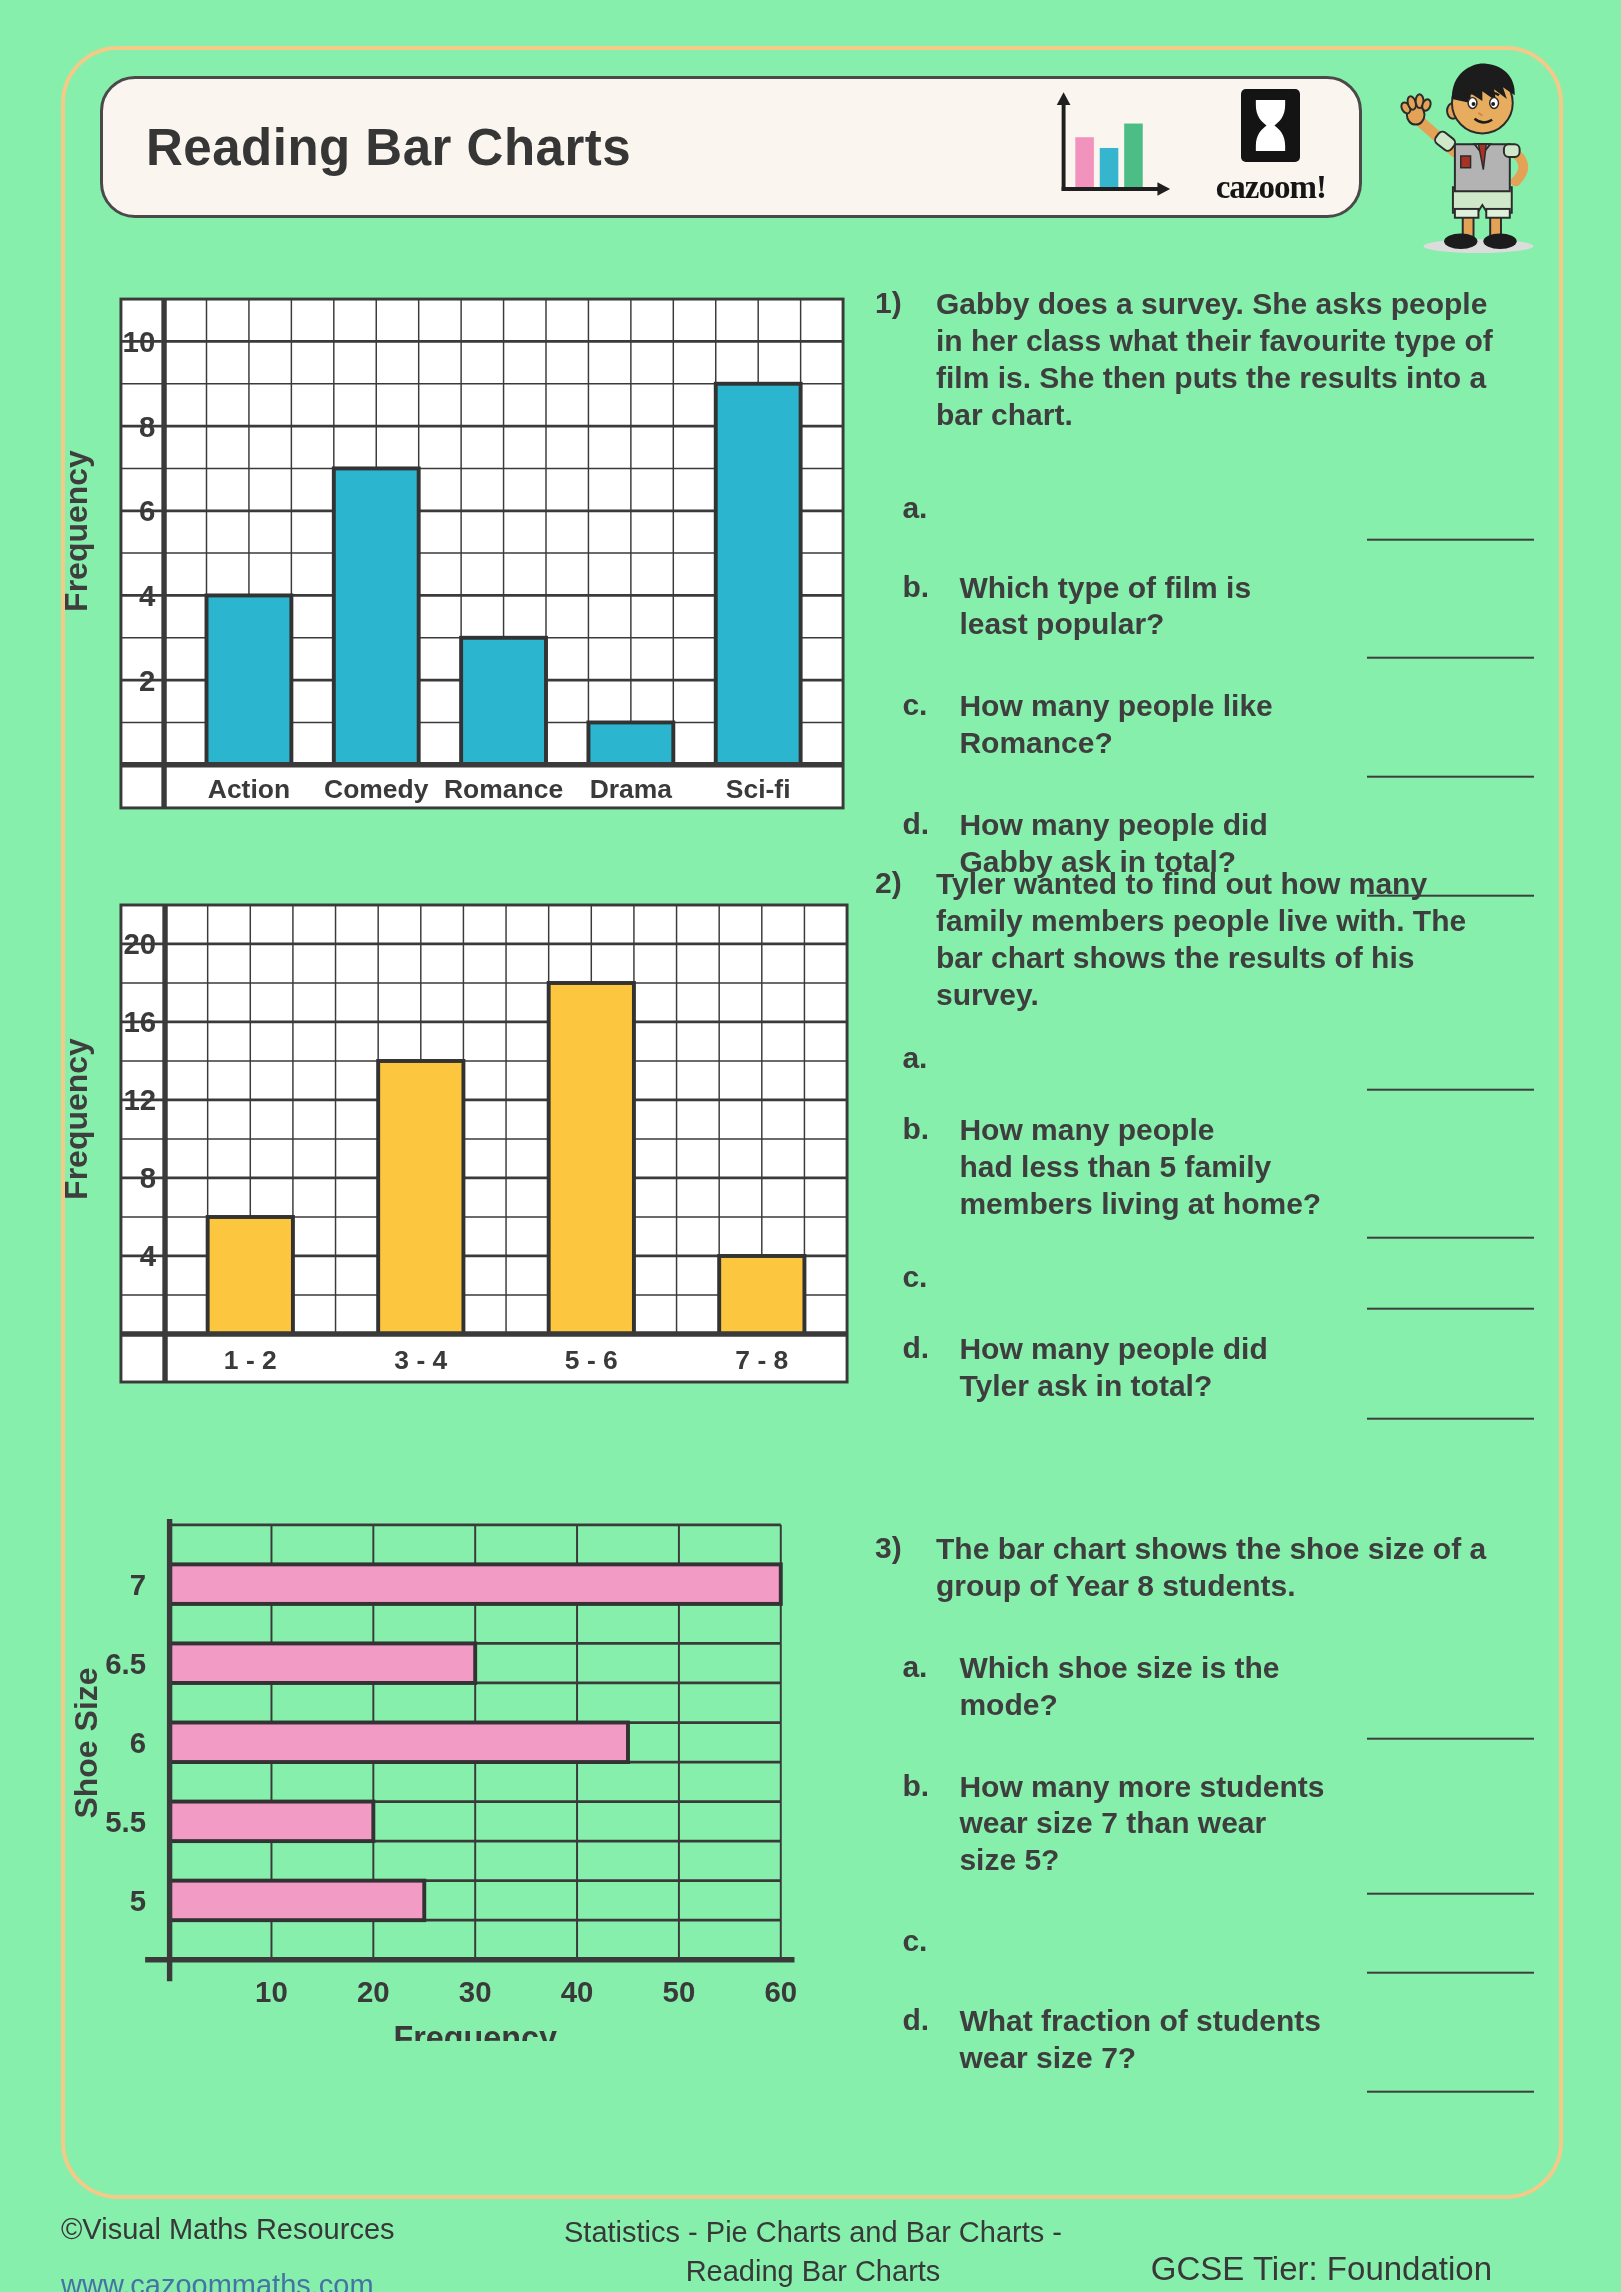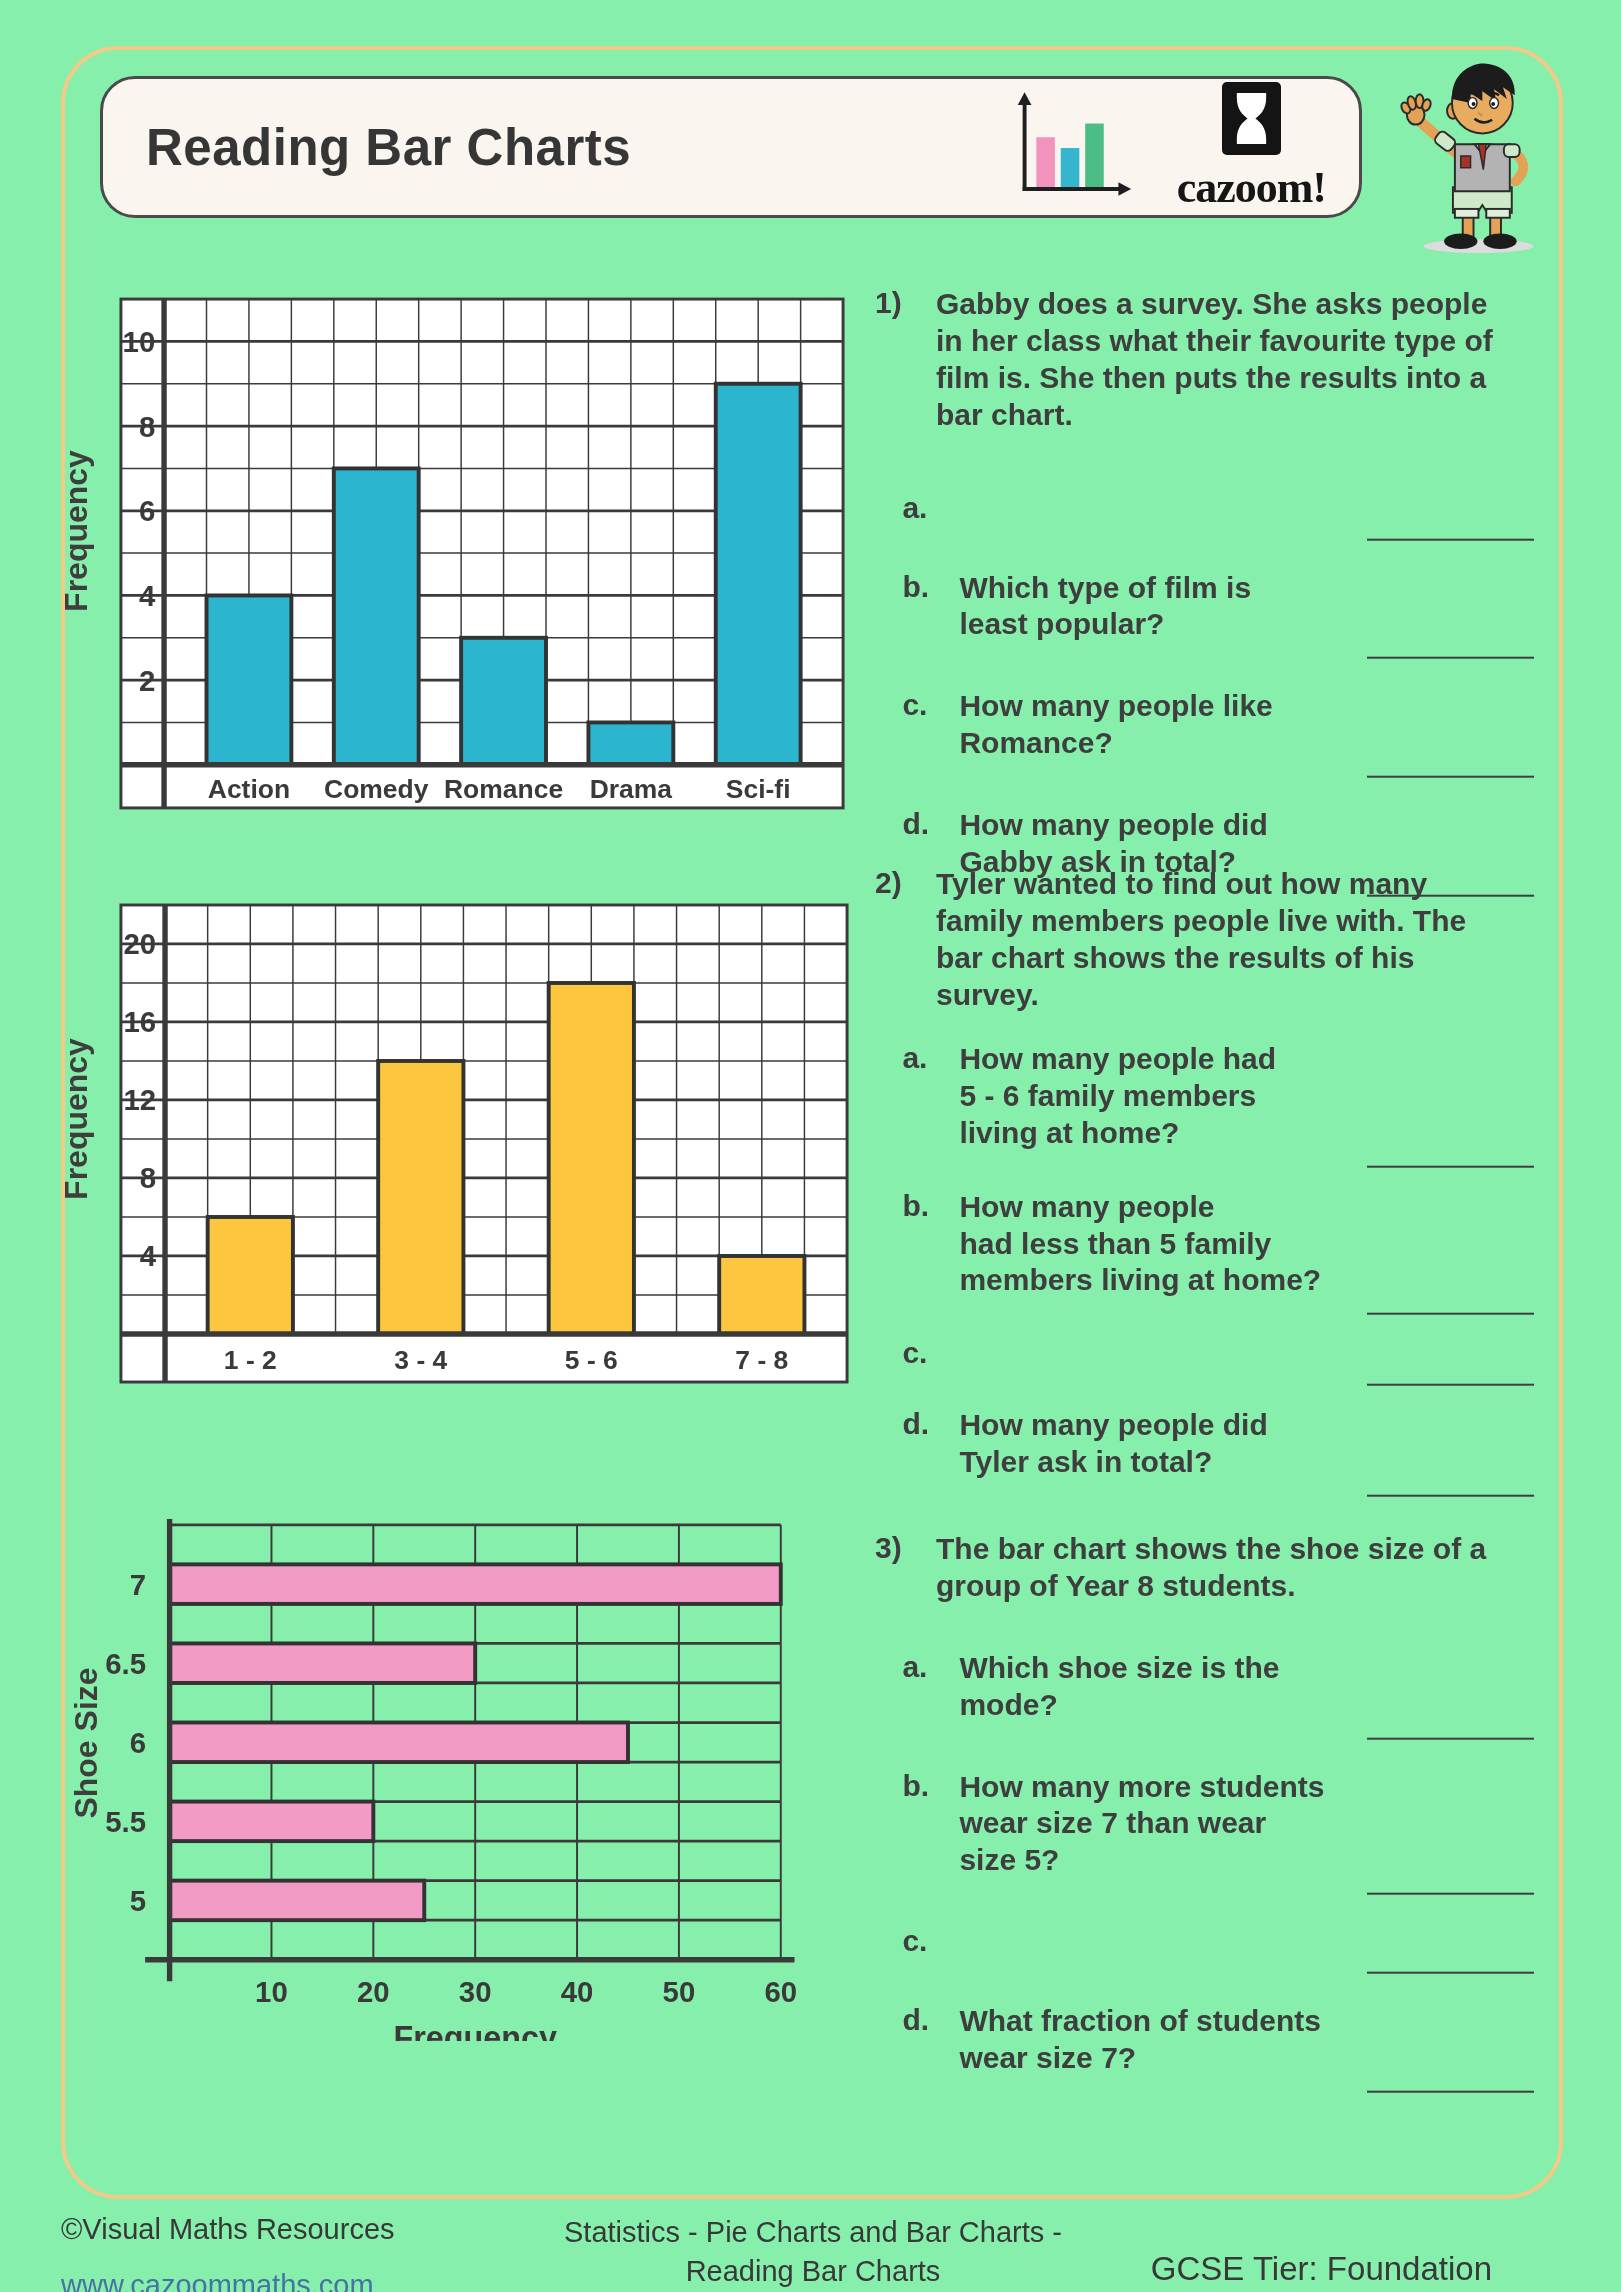--- a/index.html
+++ b/index.html
@@ -12,21 +12,21 @@
 
   
   .title-box { position:absolute; left:100px; top:76px; width:1262px; height:142px;
                border:3.9px solid #4A4A4A; border-radius:35px; background:#FAF5EE;
                box-sizing:border-box; display:flex; align-items:center; padding:0 33px 0 43px; }
   .title { font-size:51px; font-weight:bold; color:#363636; letter-spacing:0.5px; }
   .header-art { margin-left:auto; display:flex; align-items:center; gap:41px; }
   .logo { display:flex; flex-direction:column; align-items:center; }
   .logo-box { width:59px; height:73px; background:#141414; border-radius:4.9px;
               display:flex; align-items:center; justify-content:center; }
-  .logo-text { font-family:"Liberation Serif", serif; font-weight:bold; font-size:44px;
+  .logo-text { font-family:"Liberation Serif", serif; font-weight:bold; font-size:33px;
                color:#161616; margin-top:7px; letter-spacing:-1px; }
   .character { position:absolute; left:1390px; top:54px; }
 
   
   .chart-svg { position:absolute; background:transparent; }
   #chart-svg-0 { left:118px; top:296px; }
   #chart-svg-1 { left:118px; top:902px; }
   #chart-svg-2 { left:98px; top:1517px; }
   .vlabel { position:absolute; transform:translate(-50%,-50%) rotate(-90deg);
             font-weight:bold; font-size:32px; color:#3E3E3E; white-space:nowrap; }
@@ -302,23 +302,20 @@
   <div class="qblock" id="qblock-1">
     <div class="q-head">
       <span class="q-num">2)</span>
       <span class="q-intro">Tyler wanted to find out how many
 family members people live with. The
 bar chart shows the results of his
 survey.</span>
     </div>
     <div class="part">
       <span class="part-label">a.</span>
-      <span class="part-text">How many people had
-5 - 6 family members
-living at home?</span>
       <span class="answer-line"></span>
     </div>
     <div class="part">
       <span class="part-label">b.</span>
       <span class="part-text">How many people
 had less than 5 family
 members living at home?</span>
       <span class="answer-line"></span>
     </div>
     <div class="part">

